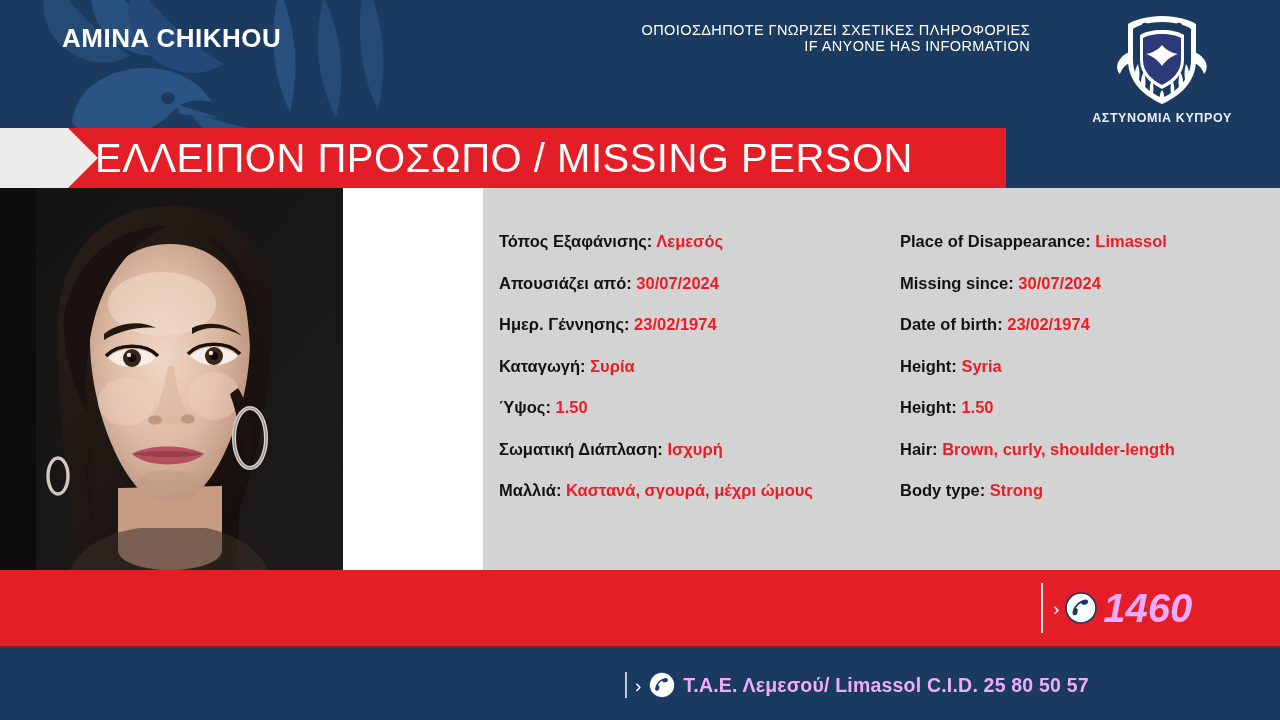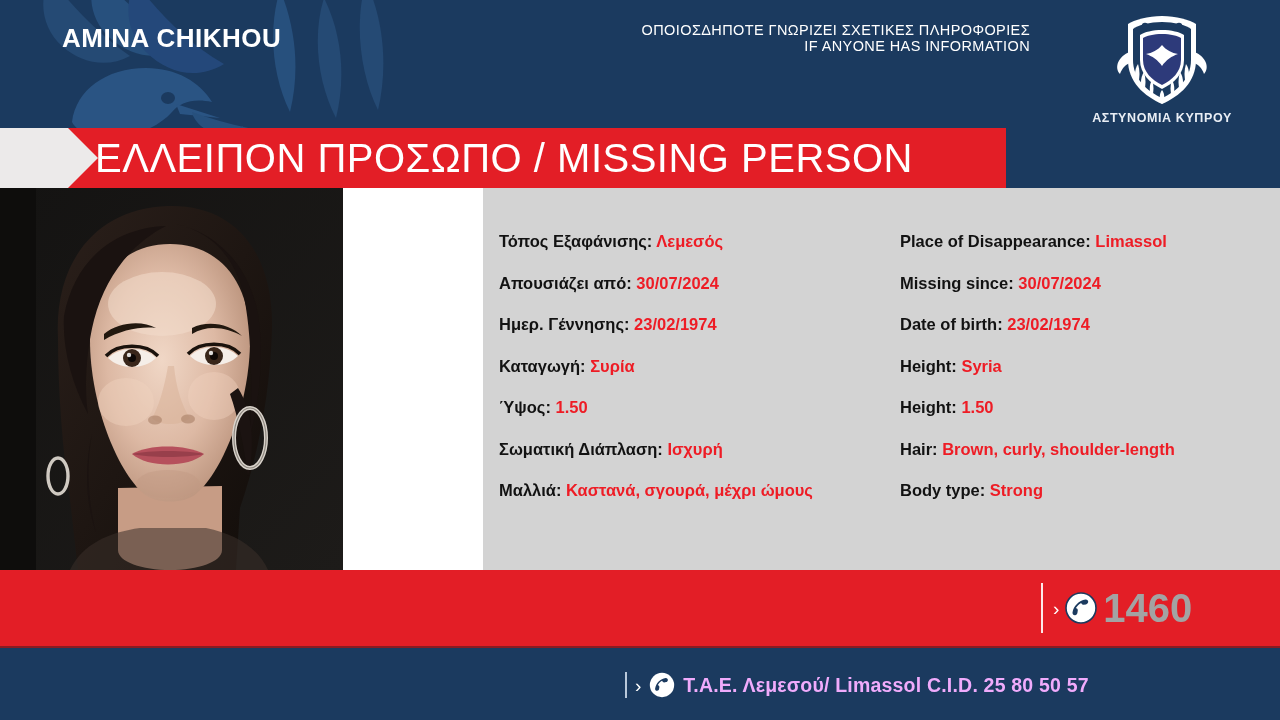--- a/index.html
+++ b/index.html
@@ -176,25 +176,26 @@
     align-items: center;
     gap: 6px;
   }
   .chev {
     color: #ffffff;
     font-size: 19px;
     line-height: 1;
     font-family: "Liberation Sans", sans-serif;
   }
   .hotline-number {
-    color: #a3a3a3;
+    color: #f0abfc;
     font-size: 40px;
     font-weight: bold;
     letter-spacing: 0px;
     line-height: 1;
+    font-style: italic;
   }
 
   
   .bottom-bar {
     position: absolute;
     left: 0; top: 646px;
     width: 1280px; height: 74px;
     background: #1b3a5f;
     border-top: 2px solid #8a1b22;
   }

